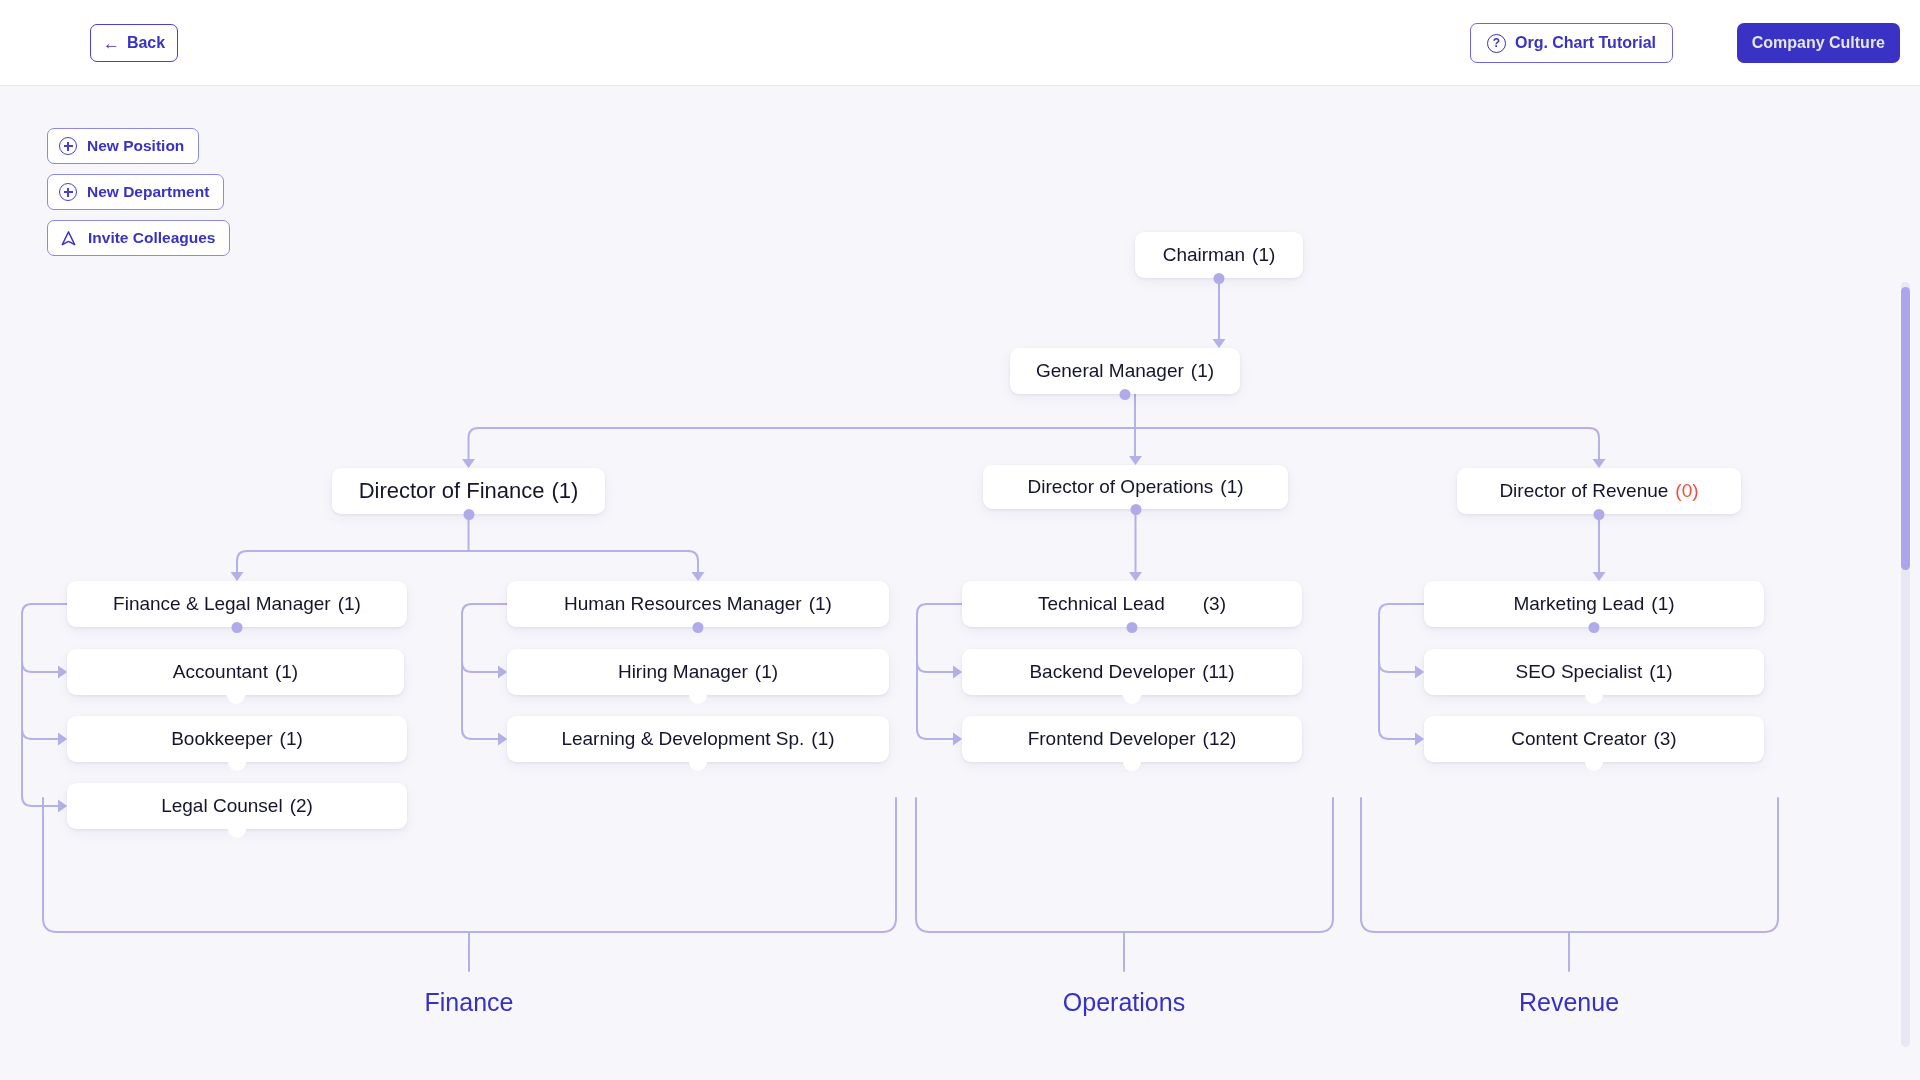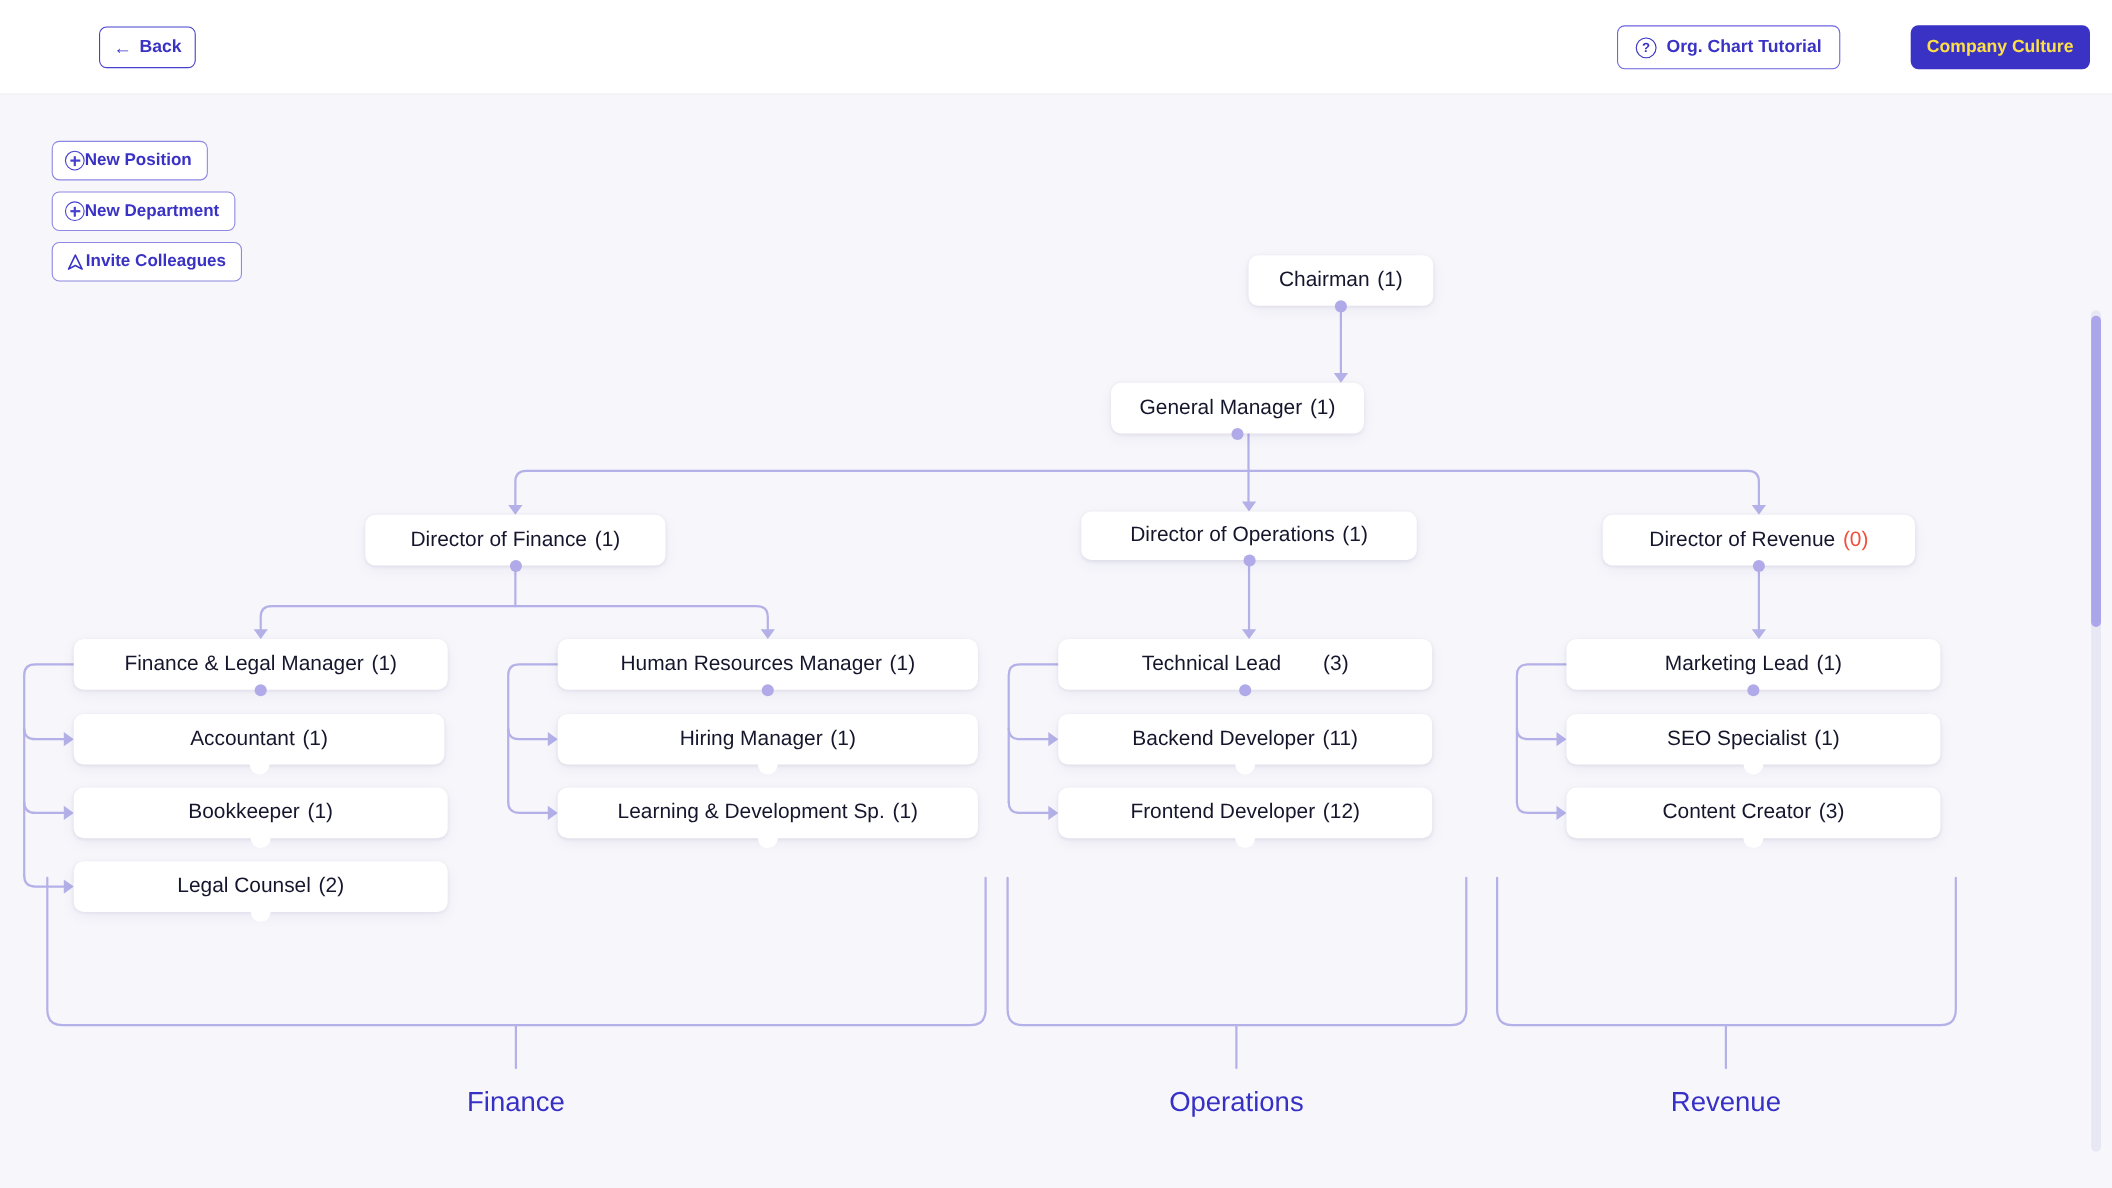--- a/index.html
+++ b/index.html
@@ -78,21 +78,21 @@
   }
 
   #culture-button {
     position: absolute;
     right: 20px; top: 23px;
     height: 40px;
     padding: 0 15px;
     border: none;
     border-radius: 7px;
     background: #3a32c4;
-    color: #fde047;
+    color: #e5e5e5;
     font-size: 16px;
     font-weight: 700;
     display: flex;
     align-items: center;
     cursor: pointer;
     white-space: nowrap;
   }
 
   
   #canvas {
@@ -123,20 +123,21 @@
     height: 36px;
     padding: 0 14px 0 11px;
     border: 1.4px solid #8d88e4;
     border-radius: 7px;
     background: #ffffff;
     color: #3a32c4;
     font-size: 15.5px;
     font-weight: 700;
     display: flex;
     align-items: center;
+    gap: 10px;
     cursor: pointer;
     white-space: nowrap;
     align-self: flex-start;
   }
   .plus-circle {
     width: 18px; height: 18px;
     border: 1.5px solid #4840cf;
     border-radius: 50%;
     position: relative;
     flex: none;
@@ -323,21 +324,21 @@
         <div class="node" style="left: 1135px; top: 146px; width: 168px; height: 46px; font-size: 19px;">
           <span class="label">Chairman</span>
           <span class="count">(1)</span>
           <span class="port-src"></span>
         </div>
         <div class="node" style="left: 1010px; top: 262px; width: 230px; height: 46px; font-size: 19px;">
           <span class="label">General Manager</span>
           <span class="count">(1)</span>
           <span class="port-src"></span>
         </div>
-        <div class="node" style="left: 332px; top: 382px; width: 273px; height: 46px; font-size: 19px; text-align: center;">
+        <div class="node" style="left: 332px; top: 382px; width: 273px; height: 46px; font-size: 22px; text-align: center;">
           <span class="label">Director of Finance</span>
           <span class="count">(1)</span>
           <span class="port-src"></span>
         </div>
         <div class="node" style="left: 983px; top: 379px; width: 305px; height: 44px; font-size: 19px;">
           <span class="label">Director of Operations</span>
           <span class="count">(1)</span>
           <span class="port-src"></span>
         </div>
         <div class="node" style="left: 1457px; top: 382px; width: 284px; height: 46px; font-size: 19px;">

